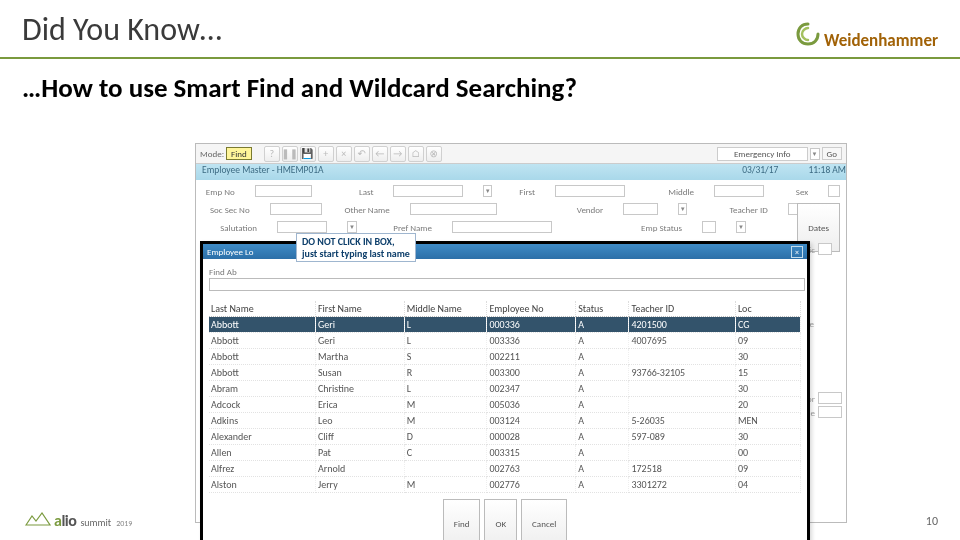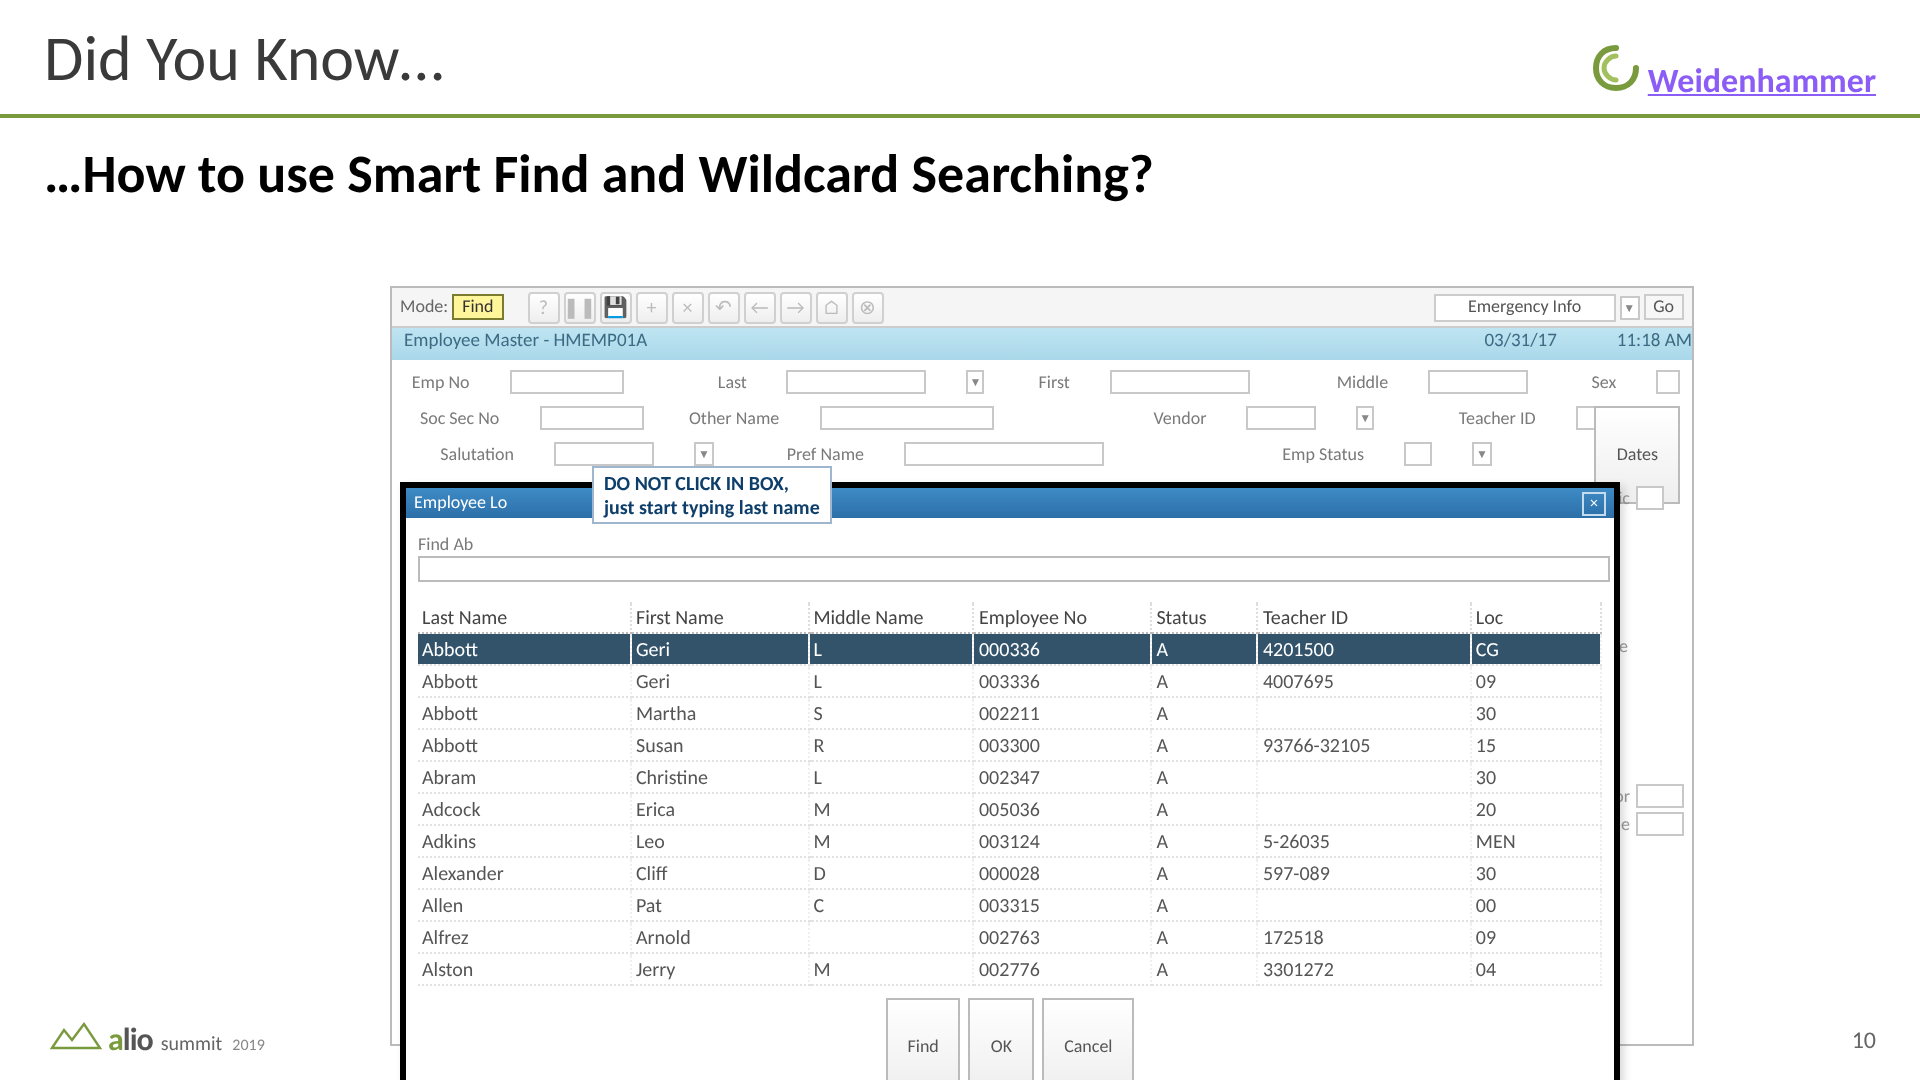--- a/index.html
+++ b/index.html
@@ -1,21 +1,21 @@
 <!DOCTYPE html>
 <html><head>
 <meta charset="utf-8">
 <style>
   * { box-sizing: border-box; margin: 0; padding: 0; }
   body { width: 960px; height: 540px; font-family: Calibri, Arial, sans-serif; background: #fff; position: relative; overflow: hidden; }
   .slide-title { font-size: 32px; color: #3a3a3a; padding: 10px 22px 8px; font-weight: 400; }
   .title-rule { border: none; border-top: 2px solid #7a9a3e; margin: 0; }
   .brand { position: absolute; top: 22px; right: 22px; display: flex; align-items: baseline; gap: 4px; }
   .brand svg { width: 24px; height: 24px; }
-  .brand-name { font-size: 17px; font-weight: 700; color: #8b5cf6; text-decoration: underline; }
+  .brand-name { font-size: 17px; font-weight: 700; color: #a16207; }
   .subtitle { font-size: 27px; font-weight: 700; padding: 12px 22px 10px; }
   .screenshot { position: absolute; left: 195px; top: 143px; width: 652px; height: 380px; border: 1px solid #bbb; background: #fff; font-size: 10px; color: #555; }
   .toolbar { height: 20px; background: #f5f5f5; display: flex; align-items: center; gap: 2px; padding: 0 4px; border-bottom: 1px solid #ccc; }
   .mode-label { font-size: 9px; color: #666; }
   .mode-pill { background: #fff59a; border: 1px solid #7a7a30; padding: 0 4px; font-size: 9px; color: #333; }
   .tb-icon { width: 16px; height: 16px; border: 1px solid #d0d0d0; border-radius: 2px; display: flex; align-items: center; justify-content: center; color: #bbb; font-size: 10px; background: linear-gradient(#fff,#eee); }
   .tb-spacer { flex: 1; }
   .top-combo { font-size: 9px; border: 1px solid #ccc; height: 14px; padding: 0 16px; background: #fff; min-width: 90px; }
   .go-btn { font-size: 9px; border: 1px solid #ccc; padding: 0 4px; background: #f7f7f7; }
   .tab-bar { height: 16px; background: linear-gradient(#bfe4f2,#a9d8ea); display: flex; padding-left: 6px; color: #3c6b83; font-size: 9.5px; }

